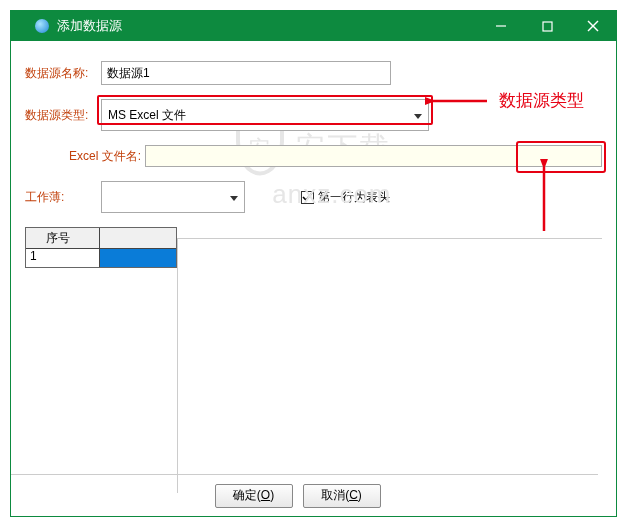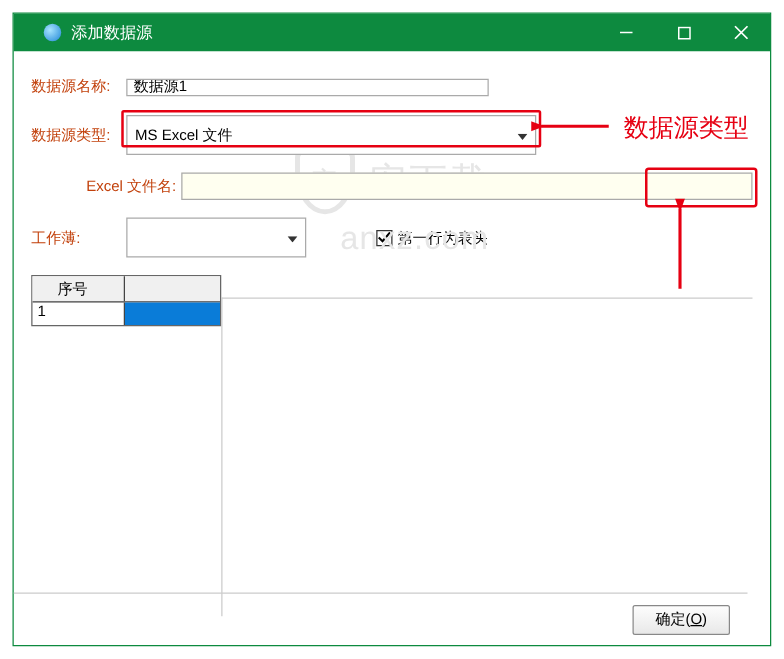--- a/index.html
+++ b/index.html
@@ -52,21 +52,21 @@
     align-items: center;
     margin-bottom: 14px;
   }
   .form-row .label {
     width: 76px;
     color: #c2410c;
     font-size: 12px;
     flex-shrink: 0;
   }
   .text-input {
-    height: 14px;
+    height: 24px;
     border: 1px solid #aaa;
     padding: 0 5px;
     font-size: 12px;
     background: #fff;
   }
   .name-input { width: 290px; }
   .select-box {
     height: 32px;
     border: 1px solid #aaa;
     background: #fff;
@@ -178,38 +178,38 @@
     height: 255px;
     border-top: 1px solid #ccc;
     border-left: 1px solid #ccc;
   }
   .bottom-bar {
     position: absolute;
     left: 0; right: 18px; bottom: 0;
     height: 42px;
     border-top: 1px solid #ccc;
     display: flex;
-    justify-content: flex-end;
+    justify-content: center;
     align-items: center;
     padding-right: 14px;
     gap: 10px;
   }
   .dlg-btn {
     width: 78px;
     height: 24px;
     background: linear-gradient(#fdfdfd, #e8e8e8);
     border: 1px solid #888;
     border-radius: 2px;
     font-size: 12px;
     cursor: pointer;
   }
   .annotation {
     position: absolute;
     color: #e60012;
-    font-size: 20px;
+    font-size: 17px;
     font-family: "SimSun", serif;
     pointer-events: none;
   }
   .arrow-svg {
     position: absolute;
     pointer-events: none;
   }
   .watermark {
     position: absolute;
     left: 50%;
@@ -354,14 +354,15 @@
     <defs>
         <marker id="ah2" markerWidth="8" markerHeight="8" refX="1" refY="3" orient="auto">
           <polygon points="8,0 0,3 8,6" fill="#e60012"></polygon>
         </marker>
       </defs>
     <line x1="15" y1="72" x2="15" y2="8" stroke="#e60012" stroke-width="2.5" marker-end="url(#ah2)"></line>
   </svg>
 
   <div class="bottom-bar">
     <button class="dlg-btn"><span>确定(<u>O</u>)</span></button>
+    <button class="dlg-btn"><span>取消(<u>C</u>)</span></button>
   </div>
 </div>
 
 </body></html>

